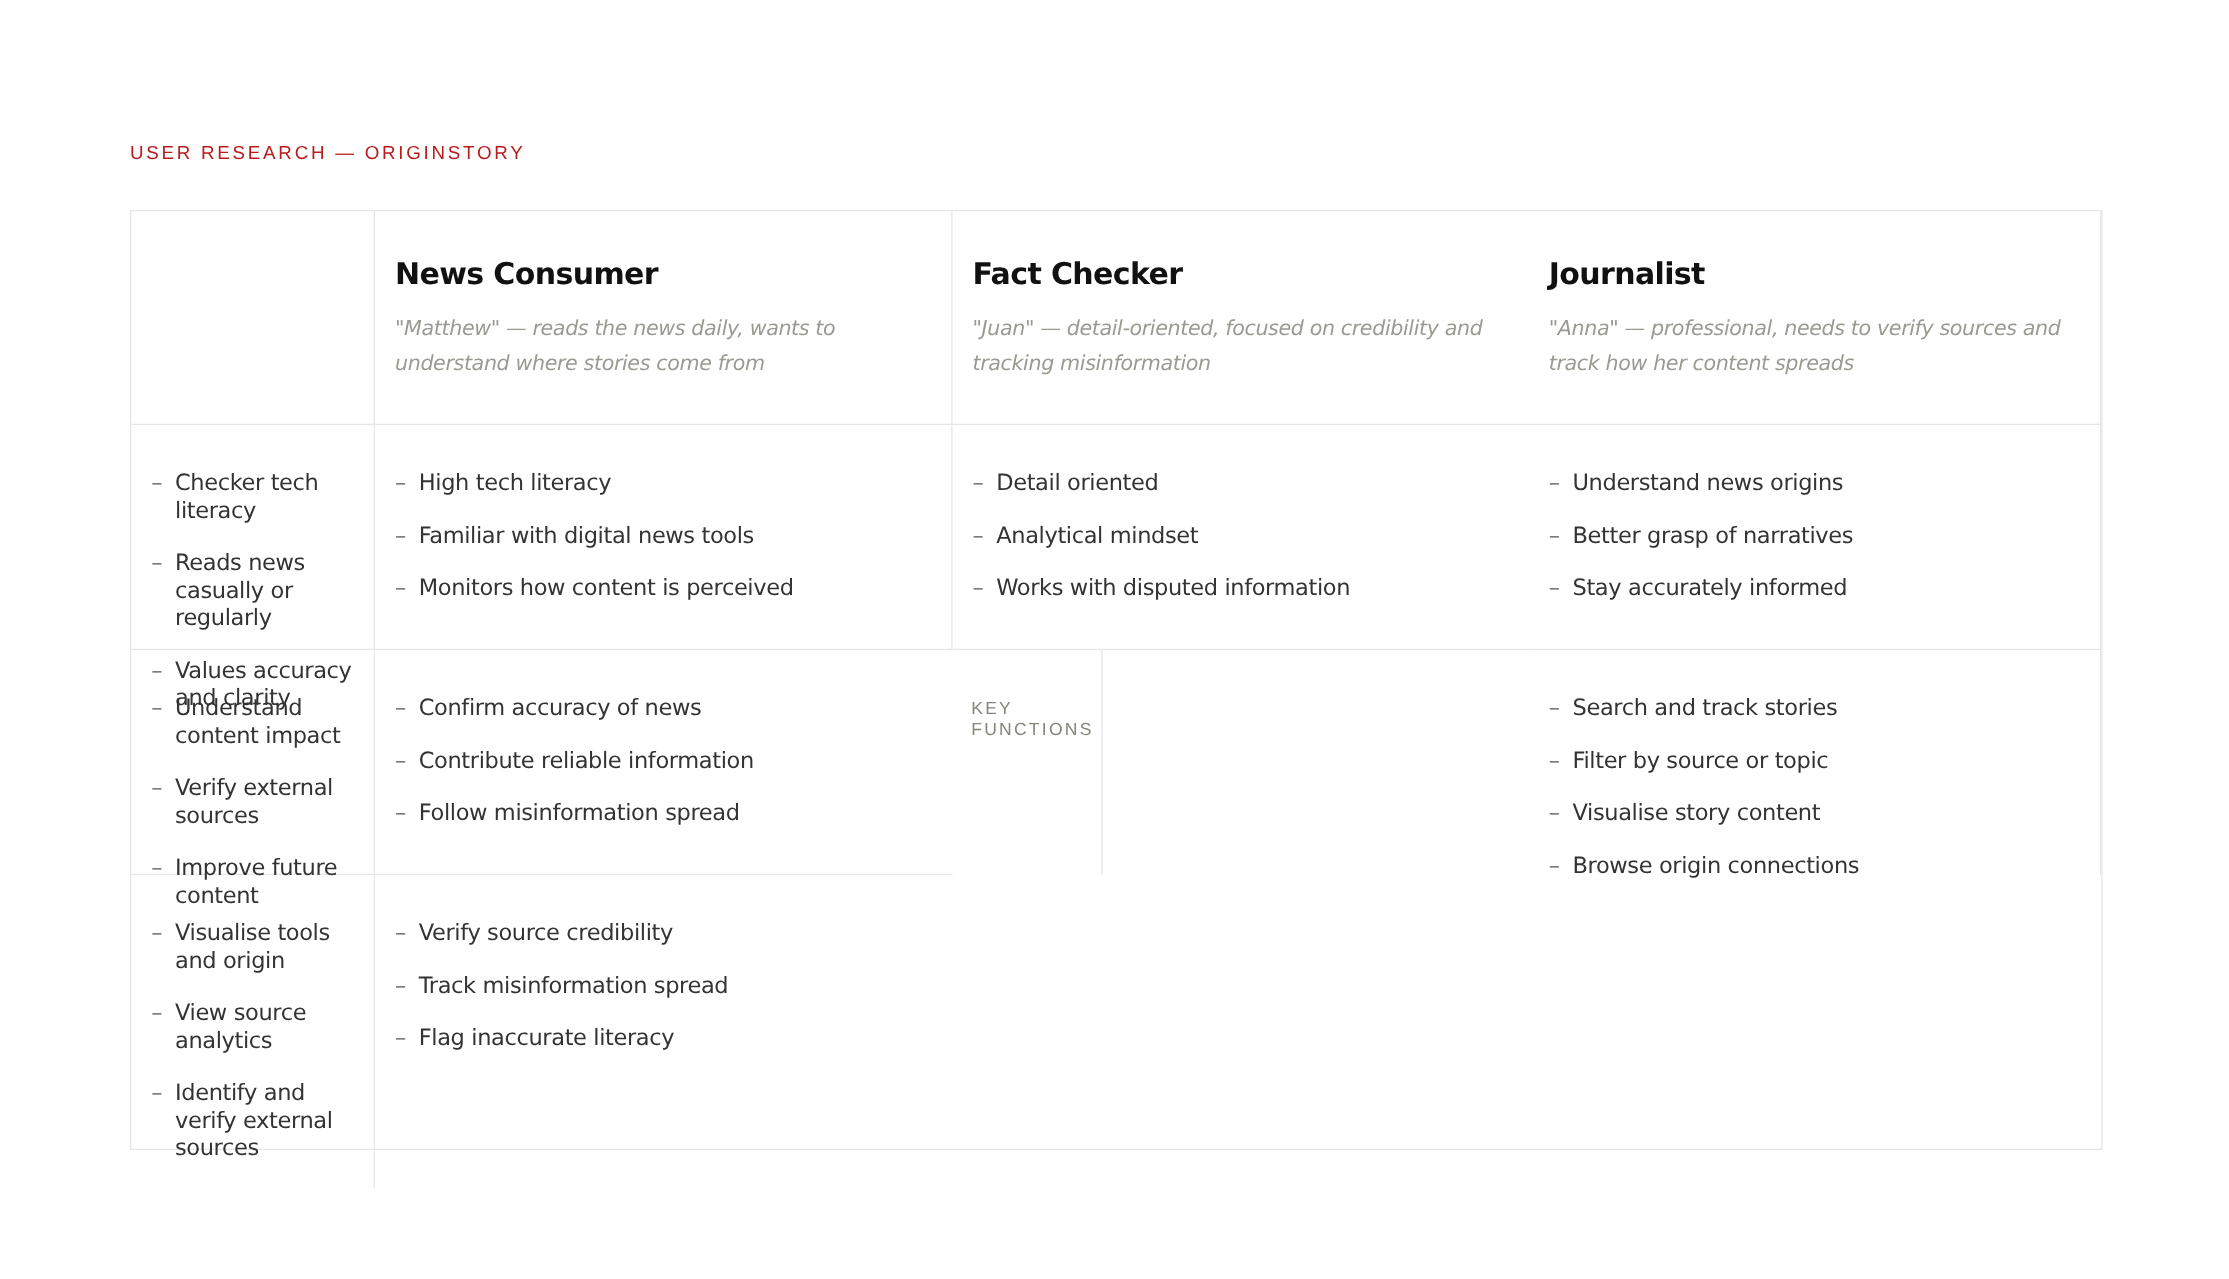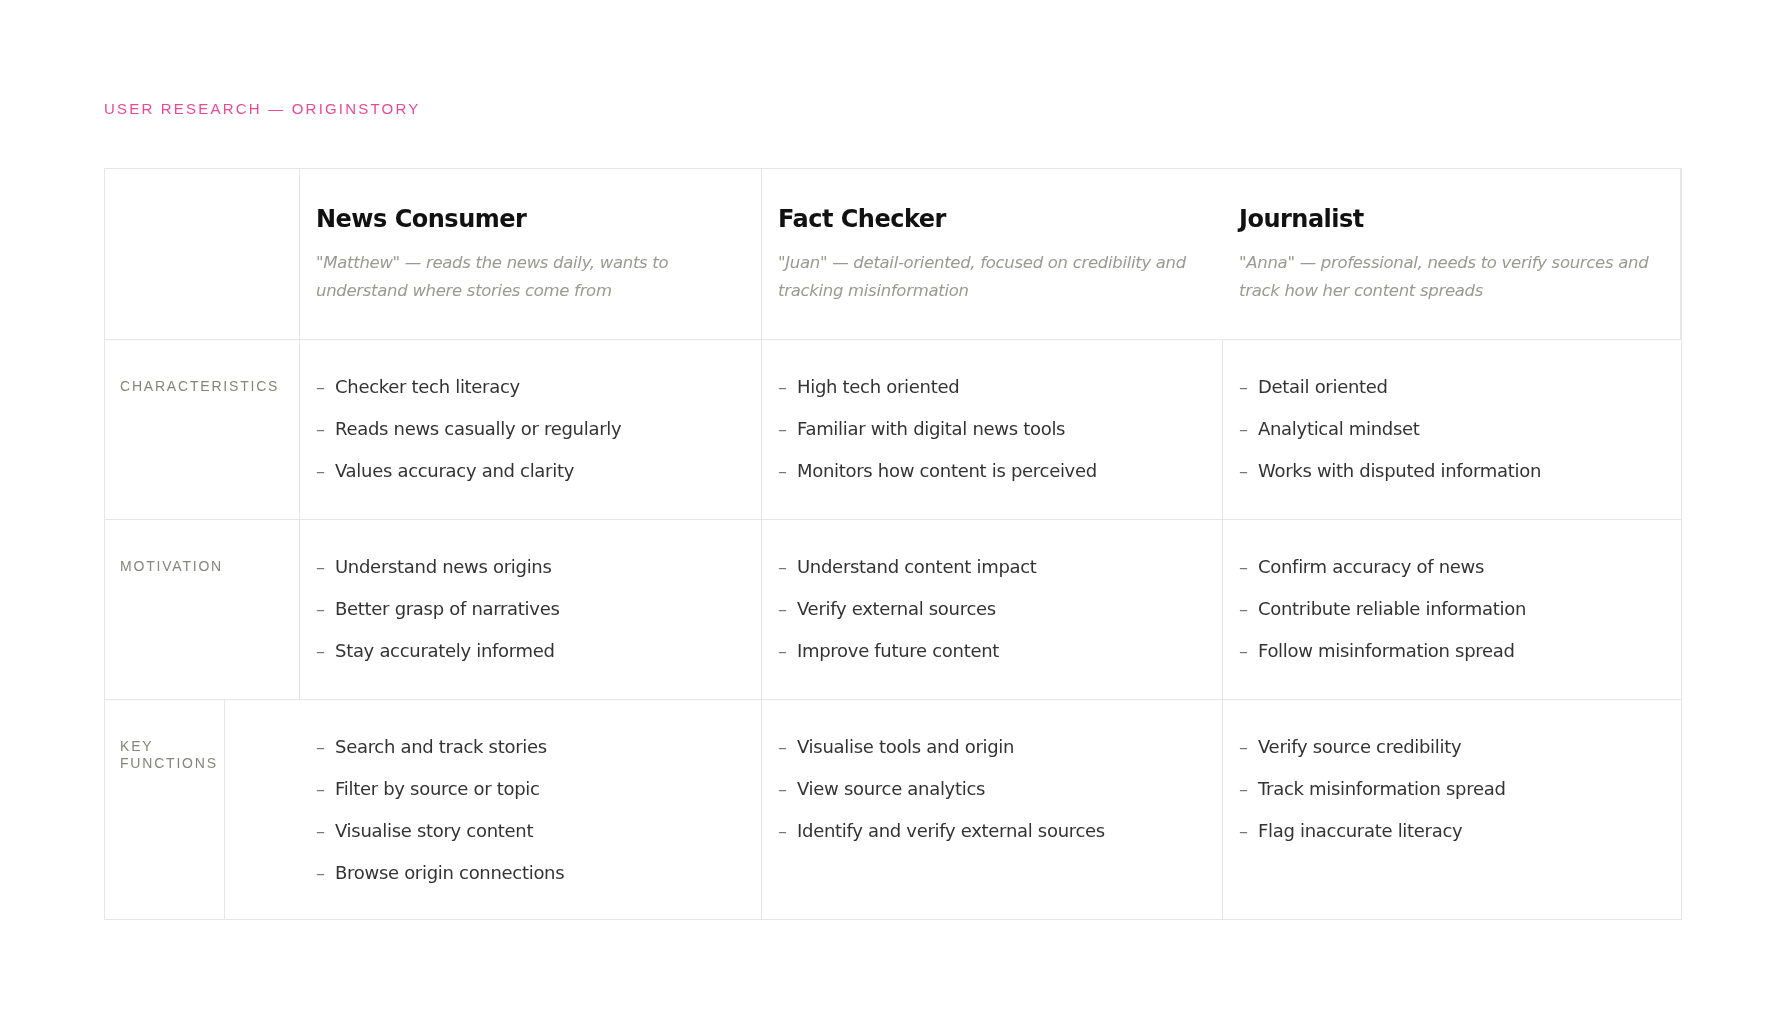--- a/index.html
+++ b/index.html
@@ -1,17 +1,17 @@
 <!DOCTYPE html>
 <html><head>
 <meta charset="utf-8">
 <style>
   html, body { margin:0; padding:0; background:#ffffff; }
   body { width:1783px; height:1023px; position:relative; font-family:"DejaVu Sans", sans-serif; color:#2a2a2a; }
-  .eyebrow { position:absolute; left:104px; top:100px; font-size:15px; letter-spacing:2.2px; color:#ec4899; font-family:"Liberation Sans", sans-serif; }
+  .eyebrow { position:absolute; left:104px; top:114px; font-size:15px; letter-spacing:2.2px; color:#b91c1c; font-family:"Liberation Sans", sans-serif; }
   .grid { position:absolute; left:104px; top:168px; width:1578px; height:752px; border:1px solid #e6e6e6; box-sizing:border-box;
           display:grid; grid-template-columns:195px 462px 461px 1fr; grid-template-rows:171px 180px 180px 1fr; }
   .cell { border-right:1px solid #e6e6e6; border-bottom:1px solid #e6e6e6; box-sizing:border-box; }
   .cell.last-col { border-right:none; }
   .cell.last-row { border-bottom:none; }
   .head { padding:36px 26px 0 16px; }
   .title { font-family:"DejaVu Sans", sans-serif; font-weight:bold; font-size:24px; color:#111; letter-spacing:-0.5px; margin:0 0 16px 0; }
   .desc { font-family:"DejaVu Sans", sans-serif; font-style:italic; font-size:16.5px; line-height:28px; color:#9a9a92; letter-spacing:-0.3px; }
   .rowlabel { padding:38px 15px 0 15px; font-size:14px; letter-spacing:1.8px; color:#85857c; font-family:"Liberation Sans", sans-serif; line-height:17px; }
   .list { list-style:none; margin:0; padding:36px 16px 0 16px; }
@@ -32,42 +32,41 @@
   </div>
   <div class="cell head last-col">
     <div class="title">Fact Checker</div>
     <div class="desc">"Juan" — detail-oriented, focused on credibility and tracking misinformation</div>
   </div>
   <div class="cell head">
     <div class="title">Journalist</div>
     <div class="desc">"Anna" — professional, needs to verify sources and track how her content spreads</div>
   </div>
 
-  <div class="cell rowlabel">CHARACTERISTICS</div>
   <div class="cell">
       <ul class="list">
         <li>
           <span class="dash">–</span>
           <span>Checker tech literacy</span>
         </li>
         <li>
           <span class="dash">–</span>
           <span>Reads news casually or regularly</span>
         </li>
         <li>
           <span class="dash">–</span>
           <span>Values accuracy and clarity</span>
         </li>
       </ul>
     </div>
   <div class="cell">
       <ul class="list">
         <li>
           <span class="dash">–</span>
-          <span>High tech oriented</span>
+          <span>High tech literacy</span>
         </li>
         <li>
           <span class="dash">–</span>
           <span>Familiar with digital news tools</span>
         </li>
         <li>
           <span class="dash">–</span>
           <span>Monitors how content is perceived</span>
         </li>
       </ul>
@@ -82,21 +81,20 @@
           <span class="dash">–</span>
           <span>Analytical mindset</span>
         </li>
         <li>
           <span class="dash">–</span>
           <span>Works with disputed information</span>
         </li>
       </ul>
     </div>
 
-  <div class="cell rowlabel">MOTIVATION</div>
   <div class="cell">
       <ul class="list">
         <li>
           <span class="dash">–</span>
           <span>Understand news origins</span>
         </li>
         <li>
           <span class="dash">–</span>
           <span>Better grasp of narratives</span>
         </li>

